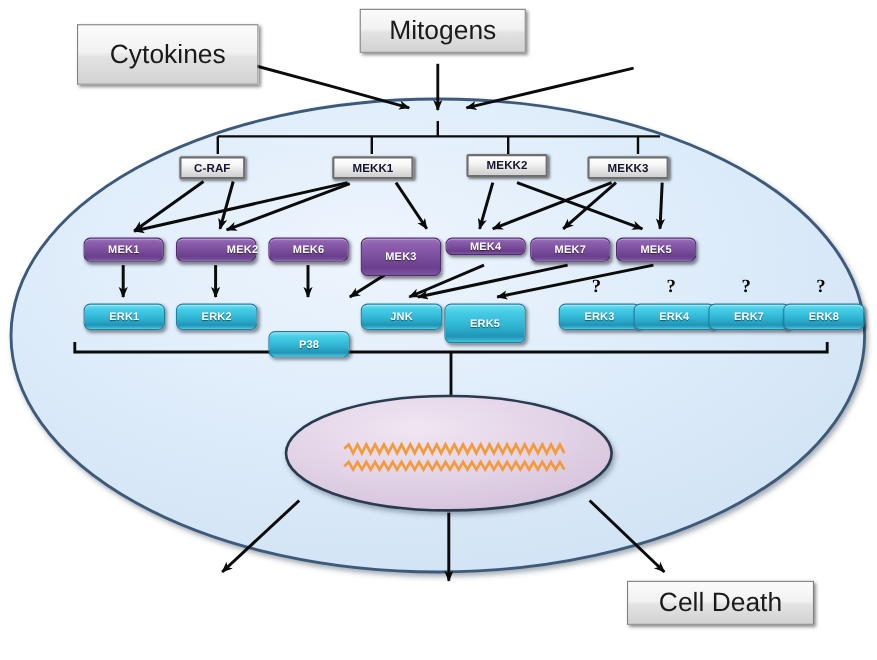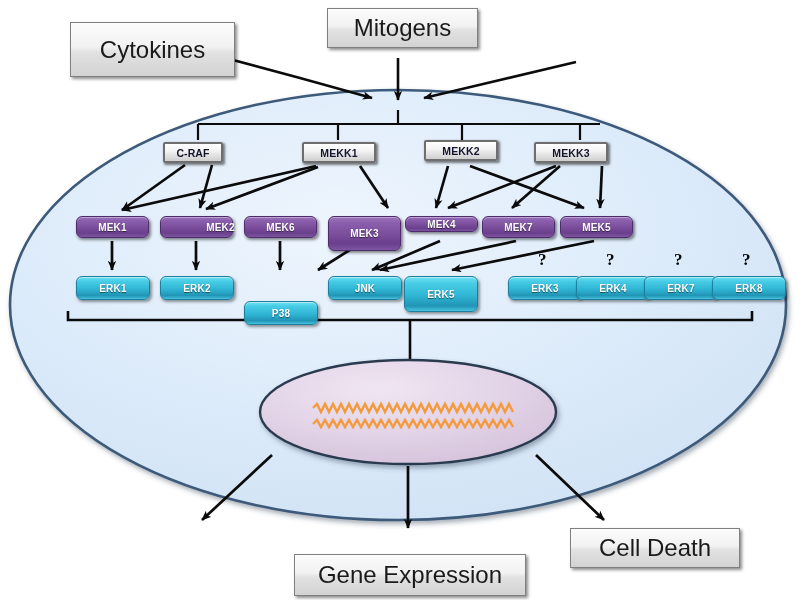--- a/index.html
+++ b/index.html
@@ -209,20 +209,17 @@
   </div>
   <div class="erkbox" style="left:712px;top:276px;width:74px;height:24px;">
     <span>ERK8</span>
   </div>
 
   <div class="qmark" style="left:538px;top:250px;">?</div>
   <div class="qmark" style="left:606px;top:250px;">?</div>
   <div class="qmark" style="left:674px;top:250px;">?</div>
   <div class="qmark" style="left:742px;top:250px;">?</div>
 
-  <div class="greybox" style="left:294px;top:554px;width:232px;height:42px;font-size:24px;">
-    <span>Gene Expression</span>
-  </div>
   <div class="greybox" style="left:570px;top:528px;width:170px;height:40px;font-size:24px;">
     <span>Cell Death</span>
   </div>
 
 </div>
 
 </body></html>

